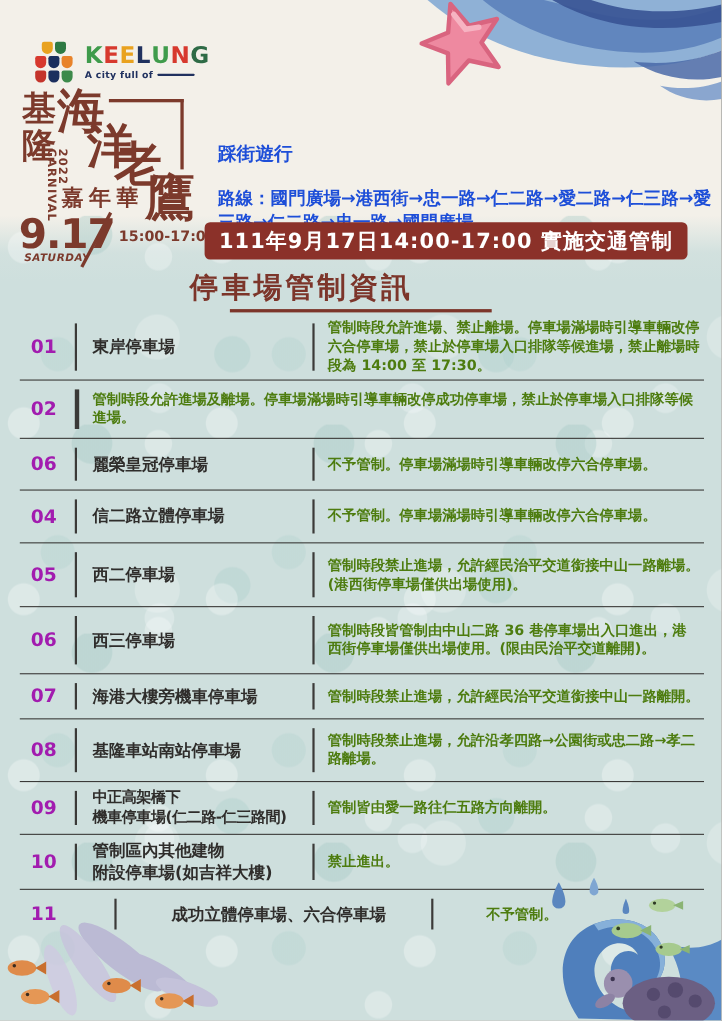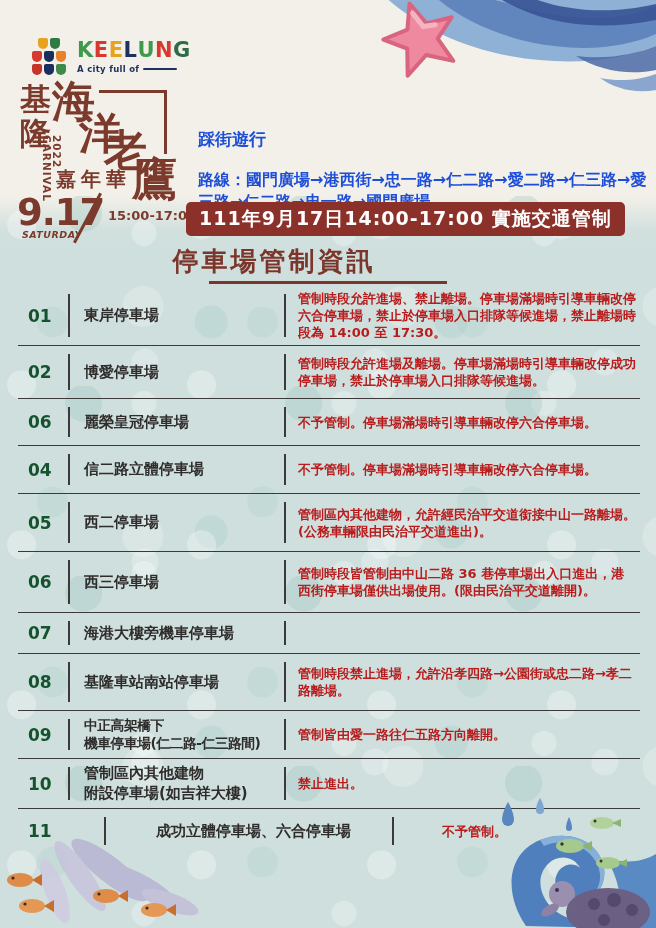--- a/index.html
+++ b/index.html
@@ -72,26 +72,26 @@
   
   .ptable { position:absolute; left:18px; top:286px; width:622px; }
   .prow { display:flex; align-items:center; border-bottom:1.5px solid #3b3a38; }
   .prow:last-child { border-bottom:none;gap:36px; }
   .prow:nth-child(1){min-height:57px}.prow:nth-child(2){min-height:53px}
   .prow:nth-child(3){min-height:47px}.prow:nth-child(4){min-height:48px}
   .prow:nth-child(5){min-height:58px}.prow:nth-child(6){min-height:61px}
   .prow:nth-child(7){min-height:41px}.prow:nth-child(8){min-height:57px}
   .prow:nth-child(9){min-height:48px}.prow:nth-child(10){min-height:50px}
   .prow:nth-child(11){min-height:44px}
-  .pno { width:50px; padding-left:10px; font-size:17px; font-weight:600; color:#14532d; flex:none; }
+  .pno { width:50px; padding-left:10px; font-size:17px; font-weight:600; color:#a21caf; flex:none; }
   .vline { width:2px; align-self:stretch; background:#3b3a38; margin:8px 0; flex:none; }
   .pname { width:214px; padding-left:14px; font-size:15px; font-weight:bold; color:#2f2d2b;
            white-space:pre-line; line-height:1.3; flex:none; }
   .prow:nth-child(9) .pname { font-size:13.8px; letter-spacing:-.5px; }
-  .pdesc { flex:1; padding:4px 4px 4px 12px; font-size:13px; font-weight:600; color:#b91c1c; line-height:1.32; }
+  .pdesc { flex:1; padding:4px 4px 4px 12px; font-size:13px; font-weight:600; color:#4d7c0f; line-height:1.32; }
   
   .splash-bl { position:absolute; left:0; bottom:0; width:210px; height:92px; }
   .splash-br { position:absolute; right:0; bottom:0; width:190px; height:130px; }
 </style>
 </head>
 <body>
 
 <div class="poster">
 
   <div class="bg-lower"></div>
@@ -171,21 +171,20 @@
       <span class="pno">01</span>
       <span class="vline"></span>
       <span class="pname">東岸停車場</span>
       <span class="vline"></span>
       <span class="pdesc">管制時段允許進場、禁止離場。停車場滿場時引導車輛改停六合停車場，禁止於停車場入口排隊等候進場，禁止離場時段為 14:00 至 17:30。</span>
     </div>
 
     <div class="prow">
       <span class="pno">02</span>
       <span class="vline"></span>
-      <span class="pname">博愛停車場</span>
       <span class="vline"></span>
       <span class="pdesc">管制時段允許進場及離場。停車場滿場時引導車輛改停成功停車場，禁止於停車場入口排隊等候進場。</span>
     </div>
 
     <div class="prow">
       <span class="pno">06</span>
       <span class="vline"></span>
       <span class="pname">麗榮皇冠停車場</span>
       <span class="vline"></span>
       <span class="pdesc">不予管制。停車場滿場時引導車輛改停六合停車場。</span>
@@ -197,36 +196,37 @@
       <span class="pname">信二路立體停車場</span>
       <span class="vline"></span>
       <span class="pdesc">不予管制。停車場滿場時引導車輛改停六合停車場。</span>
     </div>
 
     <div class="prow">
       <span class="pno">05</span>
       <span class="vline"></span>
       <span class="pname">西二停車場</span>
       <span class="vline"></span>
-      <span class="pdesc">管制區內其他建物，允許經民治平交道銜接中山一路離場。(公務車輛限由民治平交道進出)。</span>
+      <span class="pdesc">管制時段禁止進場，允許經民治平交道銜接中山一路離場。(港西街停車場僅供出場使用)。</span>
     </div>
 
     <div class="prow">
       <span class="pno">06</span>
       <span class="vline"></span>
       <span class="pname">西三停車場</span>
       <span class="vline"></span>
       <span class="pdesc">管制時段皆管制由中山二路 36 巷停車場出入口進出，港西街停車場僅供出場使用。(限由民治平交道離開)。</span>
     </div>
 
     <div class="prow">
       <span class="pno">07</span>
       <span class="vline"></span>
       <span class="pname">海港大樓旁機車停車場</span>
       <span class="vline"></span>
+      <span class="pdesc">管制時段禁止進場，允許經民治平交道銜接中山一路離開。</span>
     </div>
 
     <div class="prow">
       <span class="pno">08</span>
       <span class="vline"></span>
       <span class="pname">基隆車站南站停車場</span>
       <span class="vline"></span>
       <span class="pdesc">管制時段禁止進場，允許沿孝四路→公園街或忠二路→孝二路離場。</span>
     </div>
 

